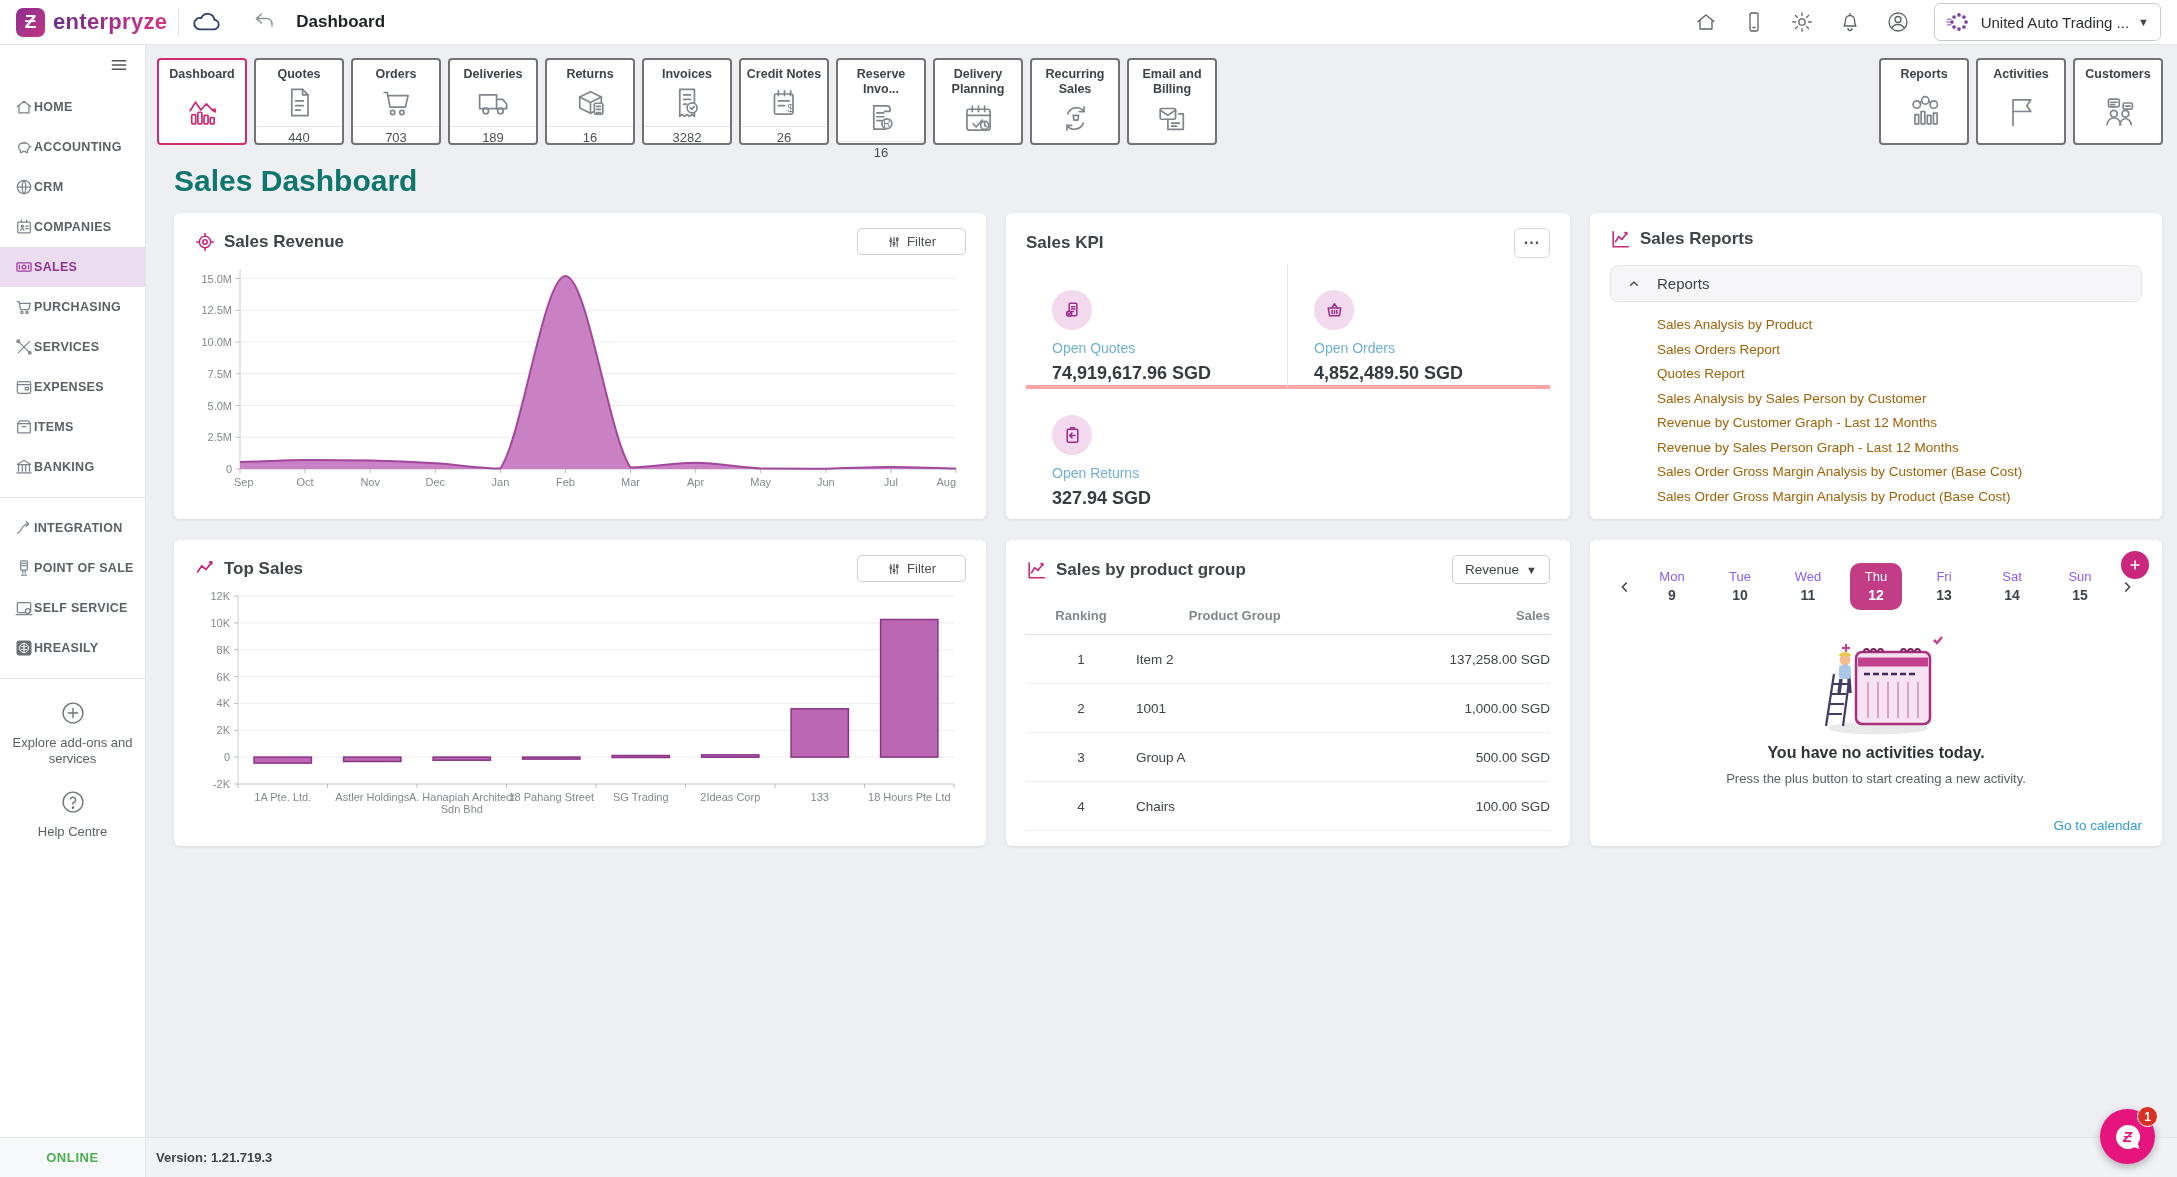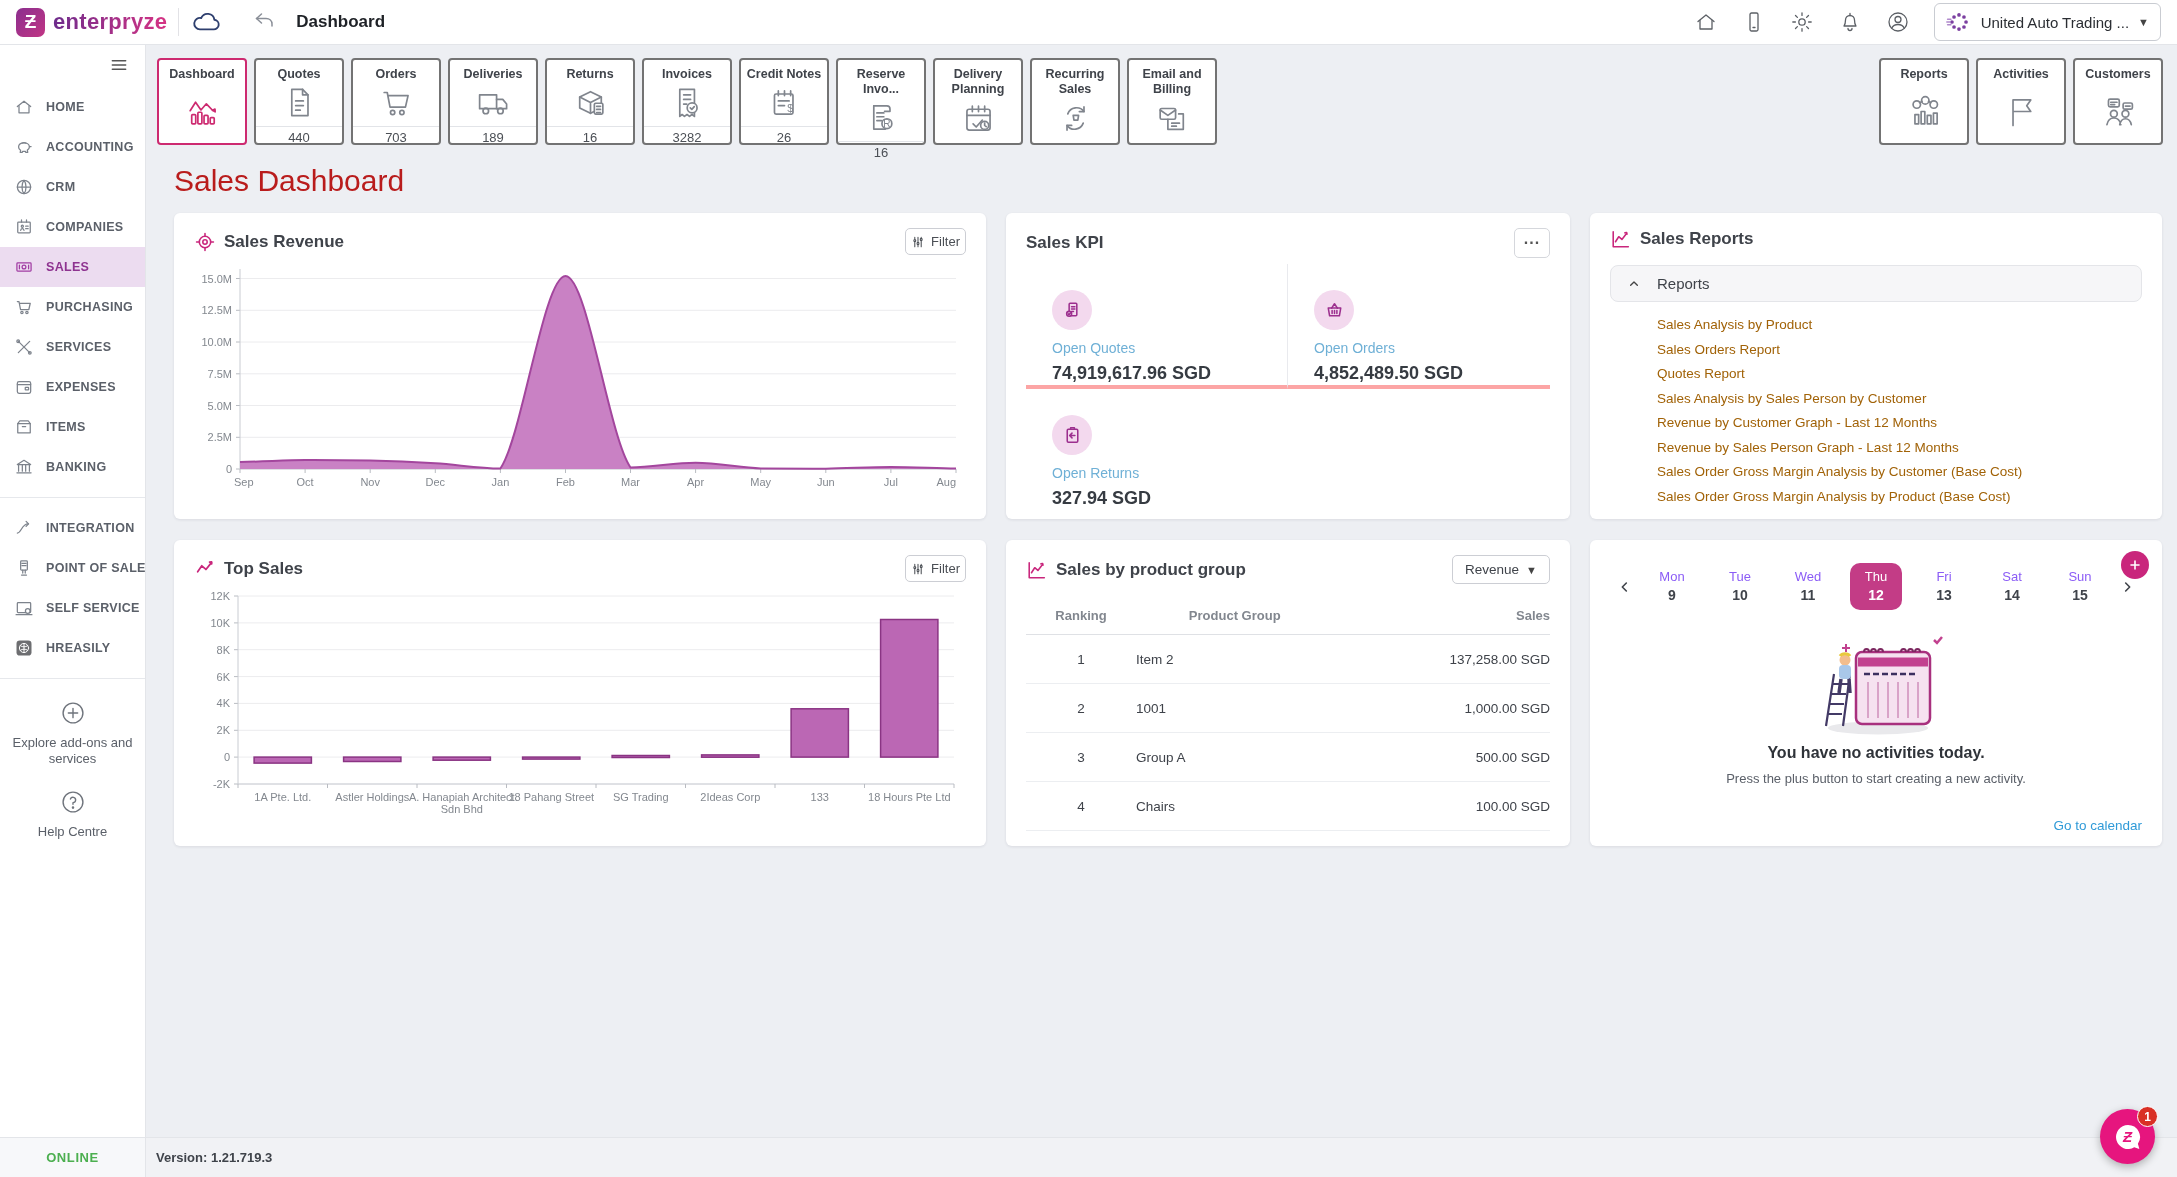--- a/index.html
+++ b/index.html
@@ -21,21 +21,21 @@
   .topbar-right .icon { cursor:pointer; }
   .topbar-right .icon svg { width:24px; height:24px; }
   .company-select { display:flex; align-items:center; gap:9px; border:1px solid #c9ccd2; border-radius:6px; padding:5px 11px; font-size:15px; color:#2b2e33; cursor:pointer; }
   .company-select .icon svg { width:26px; height:26px; }
   .caret { font-size:11px; color:#444; }
 
   
   .sidebar { position:absolute; top:45px; left:0; width:146px; bottom:40px; background:#fff; border-right:1px solid #e3e5e9; }
   .side-burger { display:flex; justify-content:flex-end; padding:10px 16px 12px; color:#555; cursor:pointer; }
   .side-burger svg { width:20px; height:20px; }
-  .side-item { display:flex; align-items:center; gap:12px; height:40px; padding:0 14px; font-size:12.5px; font-weight:bold; color:#5b6069; letter-spacing:.3px; cursor:pointer; white-space:nowrap; }
+  .side-item { display:flex; align-items:center; height:40px; padding:0 14px; font-size:12.5px; font-weight:bold; color:#5b6069; letter-spacing:.3px; cursor:pointer; white-space:nowrap; }
   .side-item .icon svg { width:20px; height:20px; color:#7d838c; }
   .side-item.active { background:#ecdcf0; color:#8e3390; }
   .side-item.active .icon svg { color:#a13da3; }
   .side-divider { height:1px; background:#e6e8ec; margin:10px 0; }
   .side-foot { text-align:center; margin-top:20px; color:#555; cursor:pointer; padding:0 10px; }
   .side-foot .icon svg { width:28px; height:28px; color:#6f747c; }
   .side-foot-label { font-size:13px; color:#5b6069; margin-top:4px; line-height:1.25; }
 
   .sidebar-status { position:absolute; left:0; bottom:0; width:146px; height:40px; background:#f7f8fa; border-top:1px solid #e3e5e9; border-right:1px solid #e3e5e9; display:flex; align-items:center; justify-content:center; font-weight:bold; color:#4caf50; font-size:13px; letter-spacing:.6px; z-index:5; }
   .main-footer { position:absolute; left:146px; right:0; bottom:0; height:40px; background:#f1f2f5; border-top:1px solid #e3e5e9; display:flex; align-items:center; padding:0 10px; font-size:13px; font-weight:bold; color:#3f434a; z-index:5; }
@@ -46,28 +46,28 @@
   .tabs-left { display:flex; gap:7px; }
   .tabs-right { display:flex; gap:7px; margin-left:auto; }
   .tab-card { width:90px; height:87px; background:#fff; border:2px solid #737373; border-radius:4px; display:flex; flex-direction:column; cursor:pointer; }
   .tab-label { font-size:12.5px; font-weight:bold; color:#3f434a; text-align:center; padding:7px 3px 0; line-height:1.2; }
   .tab-icon { flex:1; display:flex; align-items:center; justify-content:center; color:#80858d; padding:2px 0 5px; }
   .tab-icon svg { width:37px; height:37px; }
   .tab-count { border-top:1px solid #e2e4e8; text-align:center; font-size:13px; color:#4b4f55; padding:3px 0 4px; }
   .tab-card.active { border:2px solid #cd2a70; }
   .tab-card.active .tab-icon { color:#cd2a70; }
 
-  .page-heading { font-size:30px; color:#b91c1c; padding:19px 0 15px 28px; font-weight:normal; }
+  .page-heading { font-size:30px; color:#0f766e; padding:19px 0 15px 28px; font-weight:bold; }
 
   .grid { display:grid; grid-template-columns:812px 564px 572px; gap:21px 20px; padding-left:28px; }
   .card { background:#fff; border-radius:6px; box-shadow:0 1px 3px rgba(20,20,40,.09); height:306px; padding:15px 20px; position:relative; }
   .card-head { display:flex; align-items:center; }
   .card-title { font-size:17px; font-weight:bold; color:#3f434a; margin-left:8px; }
   .title-icon svg { width:22px; height:22px; color:#c9267c; }
-  .filter-btn { margin-left:auto; display:flex; align-items:center; gap:6px; border:1px solid #ccced4; border-radius:5px; padding:5px 5px; font-size:13px; color:#4b4f55; background:#fff; cursor:pointer; }
+  .filter-btn { margin-left:auto; display:flex; align-items:center; gap:6px; border:1px solid #ccced4; border-radius:5px; padding:5px 29px; font-size:13px; color:#4b4f55; background:#fff; cursor:pointer; }
   .filter-btn svg { width:14px; height:14px; }
   .chart-box { margin-top:6px; }
 
   
   .menu-btn { margin-left:auto; border:1px solid #d5d7dc; border-radius:5px; width:36px; height:30px; display:flex; align-items:center; justify-content:center; color:#555; font-weight:bold; letter-spacing:1px; cursor:pointer; line-height:0; padding-bottom:8px; font-size:16px; }
   .kpi-grid { display:grid; grid-template-columns:1fr 1fr; height:246px; margin-top:6px; }
   .kpi-cell { padding:26px 0 0 26px; }
   .kpi-cell.bdr { border-right:1px solid #e9eaee; }
   .kpi-cell.bdb { border-bottom:4px solid #fca5a5; }
   .kpi-ic { width:40px; height:40px; border-radius:50%; background:#f3d9ee; display:flex; align-items:center; justify-content:center; color:#9c2f8e; }

